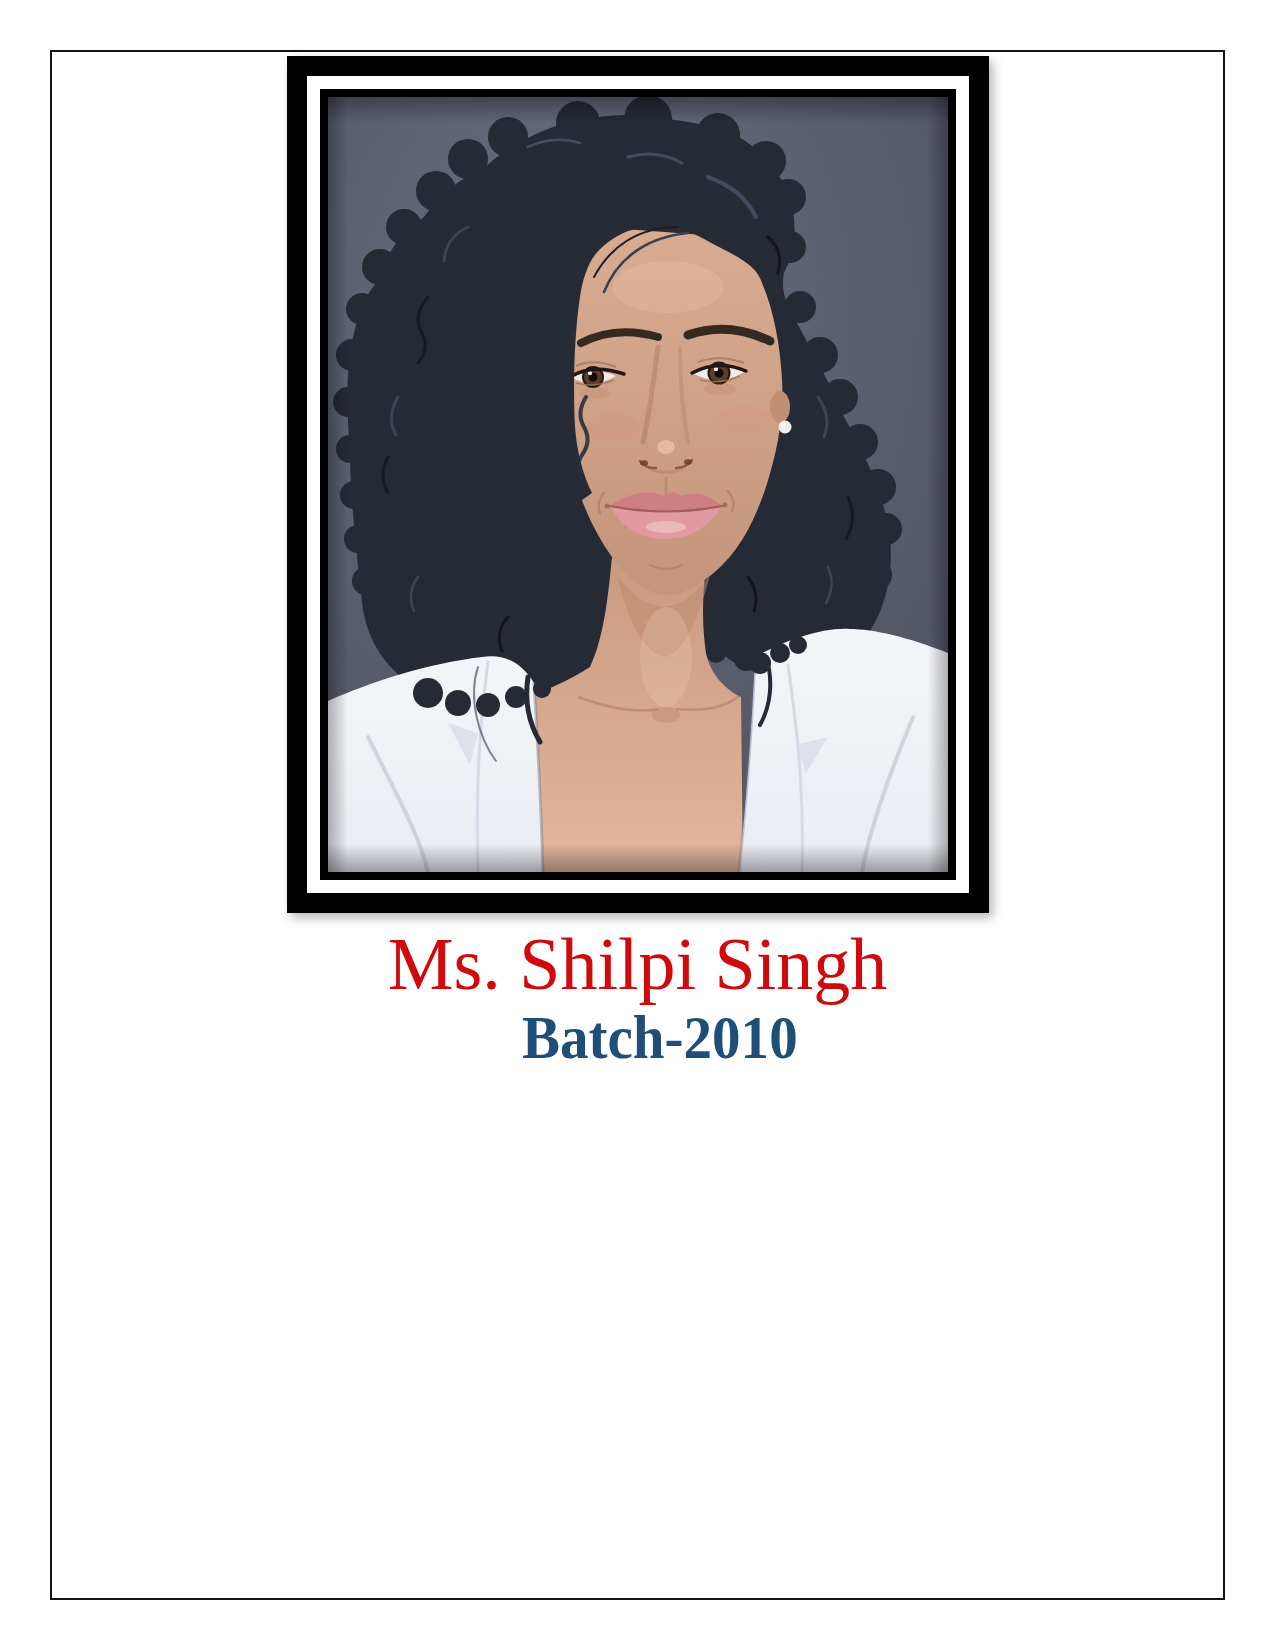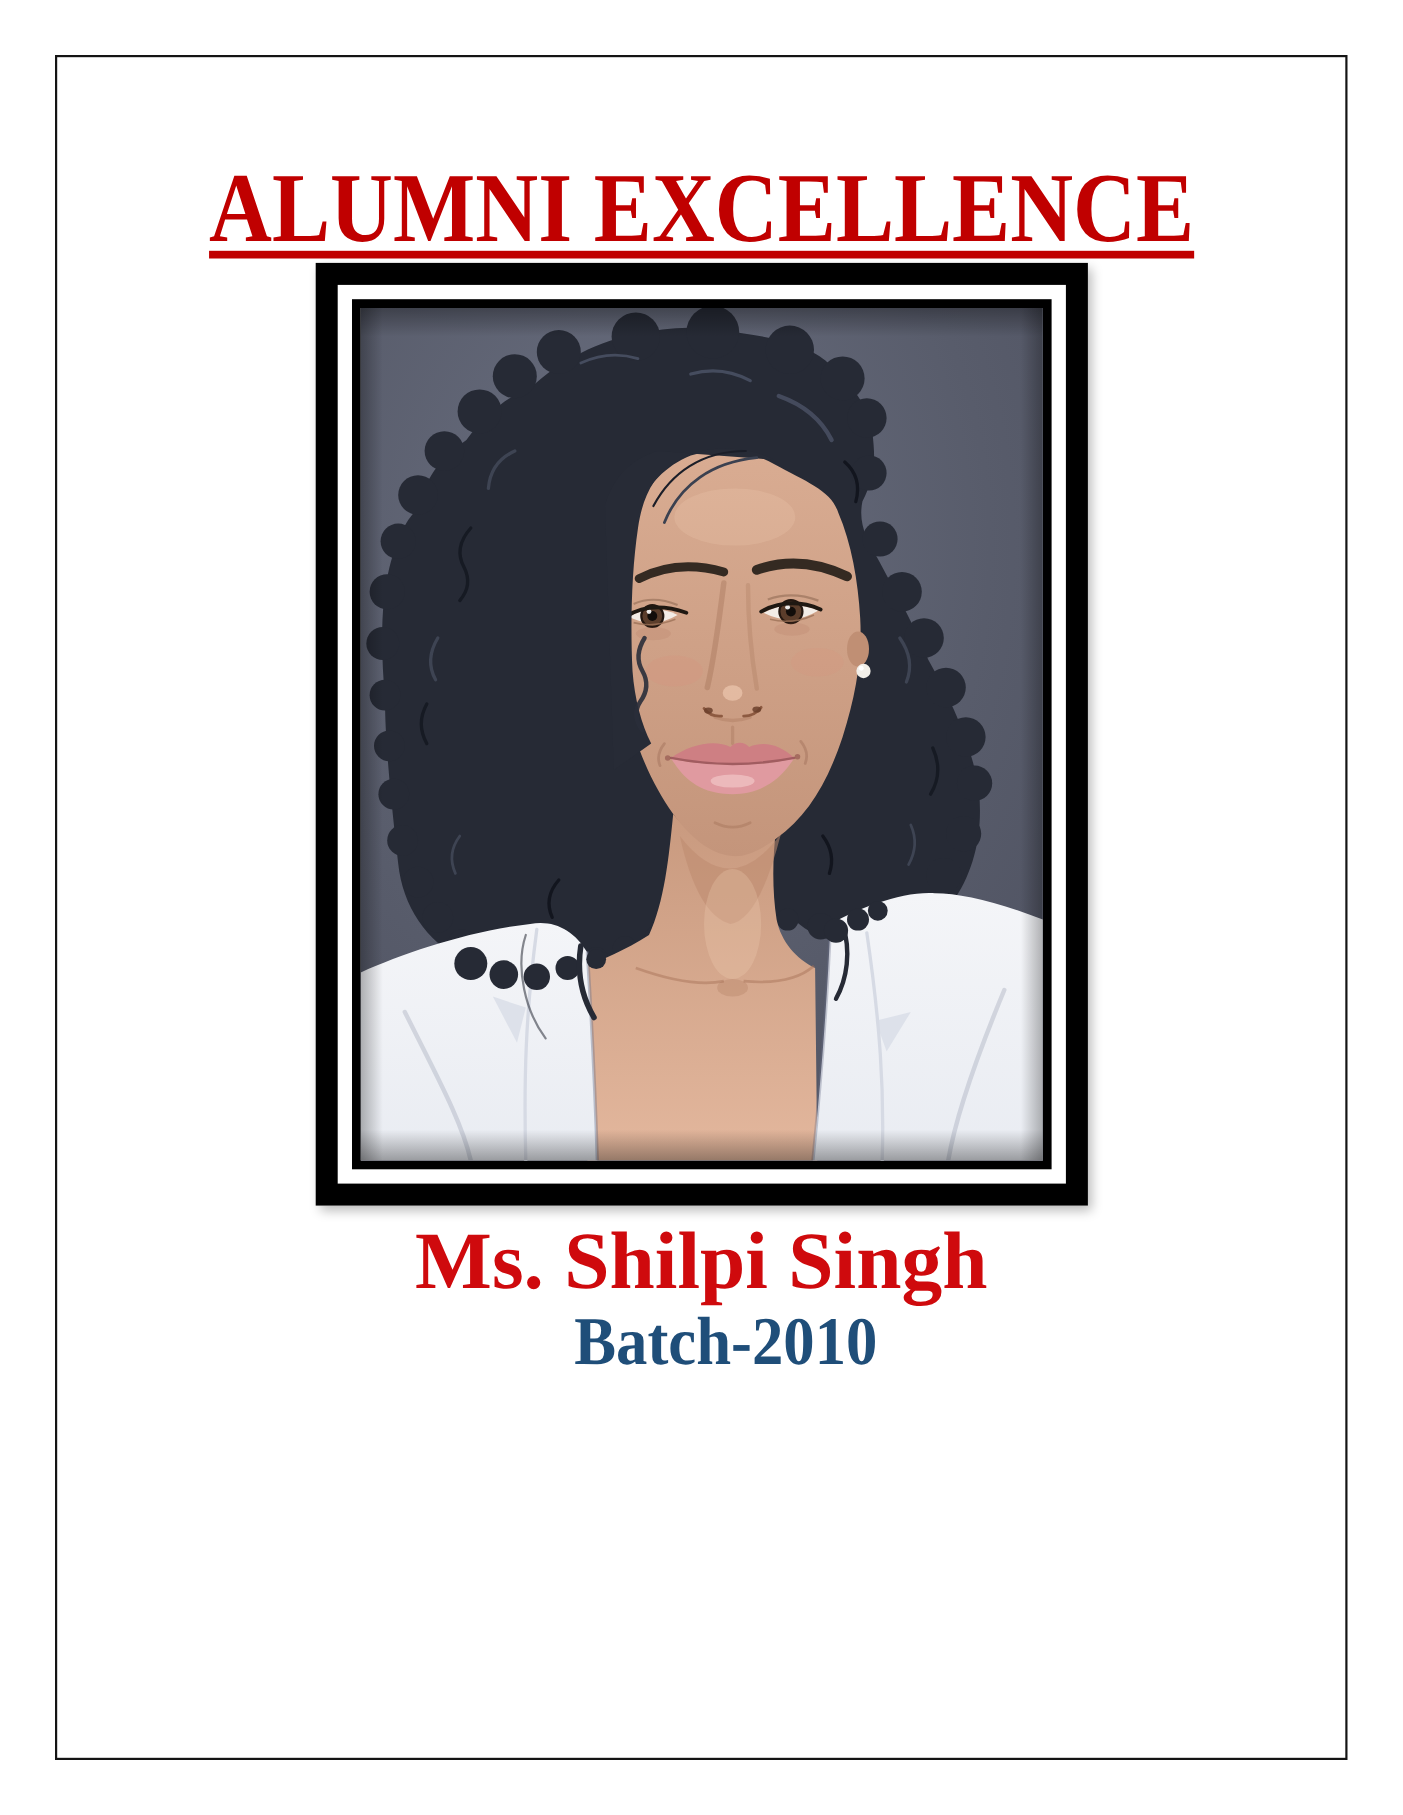--- a/index.html
+++ b/index.html
@@ -26,39 +26,38 @@
   .subtitle .squeeze{display:inline-block;transform:scaleX(.93);}
   .frame{
     margin:4px auto 0 auto;width:702px;height:857px;box-sizing:border-box;
     border:20px solid var(--frame-black,#000);background:#ffffff;padding:13px;
     box-shadow:4px 5px 10px rgba(0,0,0,.28);
   }
   .mat{width:100%;height:100%;box-sizing:border-box;border:8px solid var(--frame-black,#000);}
   .photo{width:620px;height:775px;position:relative;background:#5A5E6E;}
   .photo svg{display:block;width:100%;height:100%;}
   .name{
-    margin-top:14px;font-size:74px;font-weight:bold;line-height:1;
+    margin-top:14px;font-size:74px;font-weight:normal;line-height:1;
     color:var(--name-red,#CF0A0D);
   }
   .info{
     font-size:62px;font-weight:bold;line-height:1.05;
     color:var(--info-blue,#1F4E79);
   }
   .info .squeeze{display:inline-block;transform:scaleX(.92);}
   .role{margin-top:8px;}
   .company{margin-top:4px;}
   .batch{margin-top:4px;padding-left:44px;}
 </style>
 </head>
 <body>
 
 <div class="page">
   <div class="inner-border">
 
-    <h1 class="title"><span class="squeeze">ALUMNI EXCELLENCE</span></h1>
 
 
     <figure class="frame">
       <div class="mat">
         <div class="photo">
           <svg viewBox="0 0 620 775" preserveAspectRatio="none" role="img" aria-label="Studio portrait of a woman with shoulder-length dark curly hair, wearing an open white blazer, against a dark gray backdrop, with a pearl earring">
             <defs>
               <radialGradient id="bgGrad" cx="40%" cy="28%" r="95%">
                 <stop offset="0%" stop-color="#6a6f80"></stop>
                 <stop offset="55%" stop-color="#585c6b"></stop>

